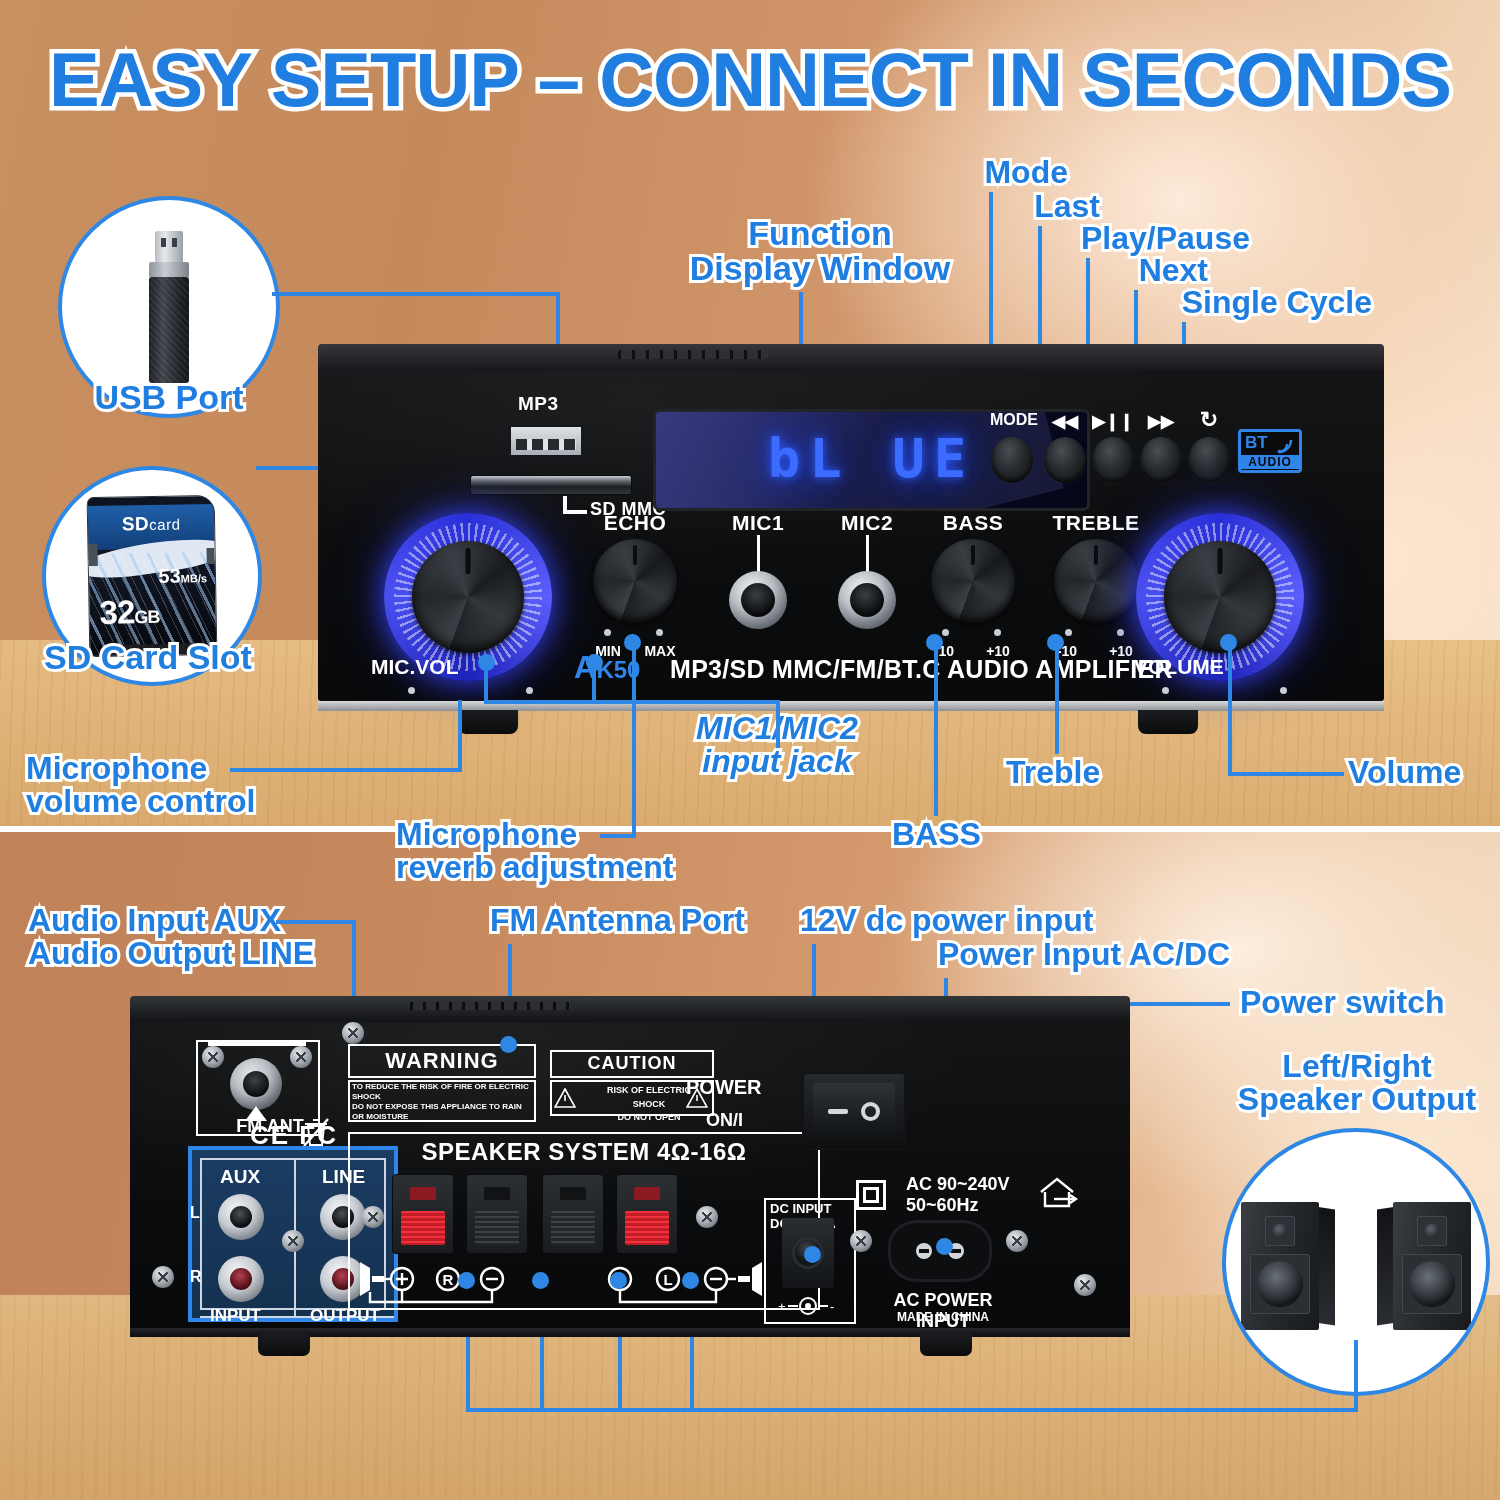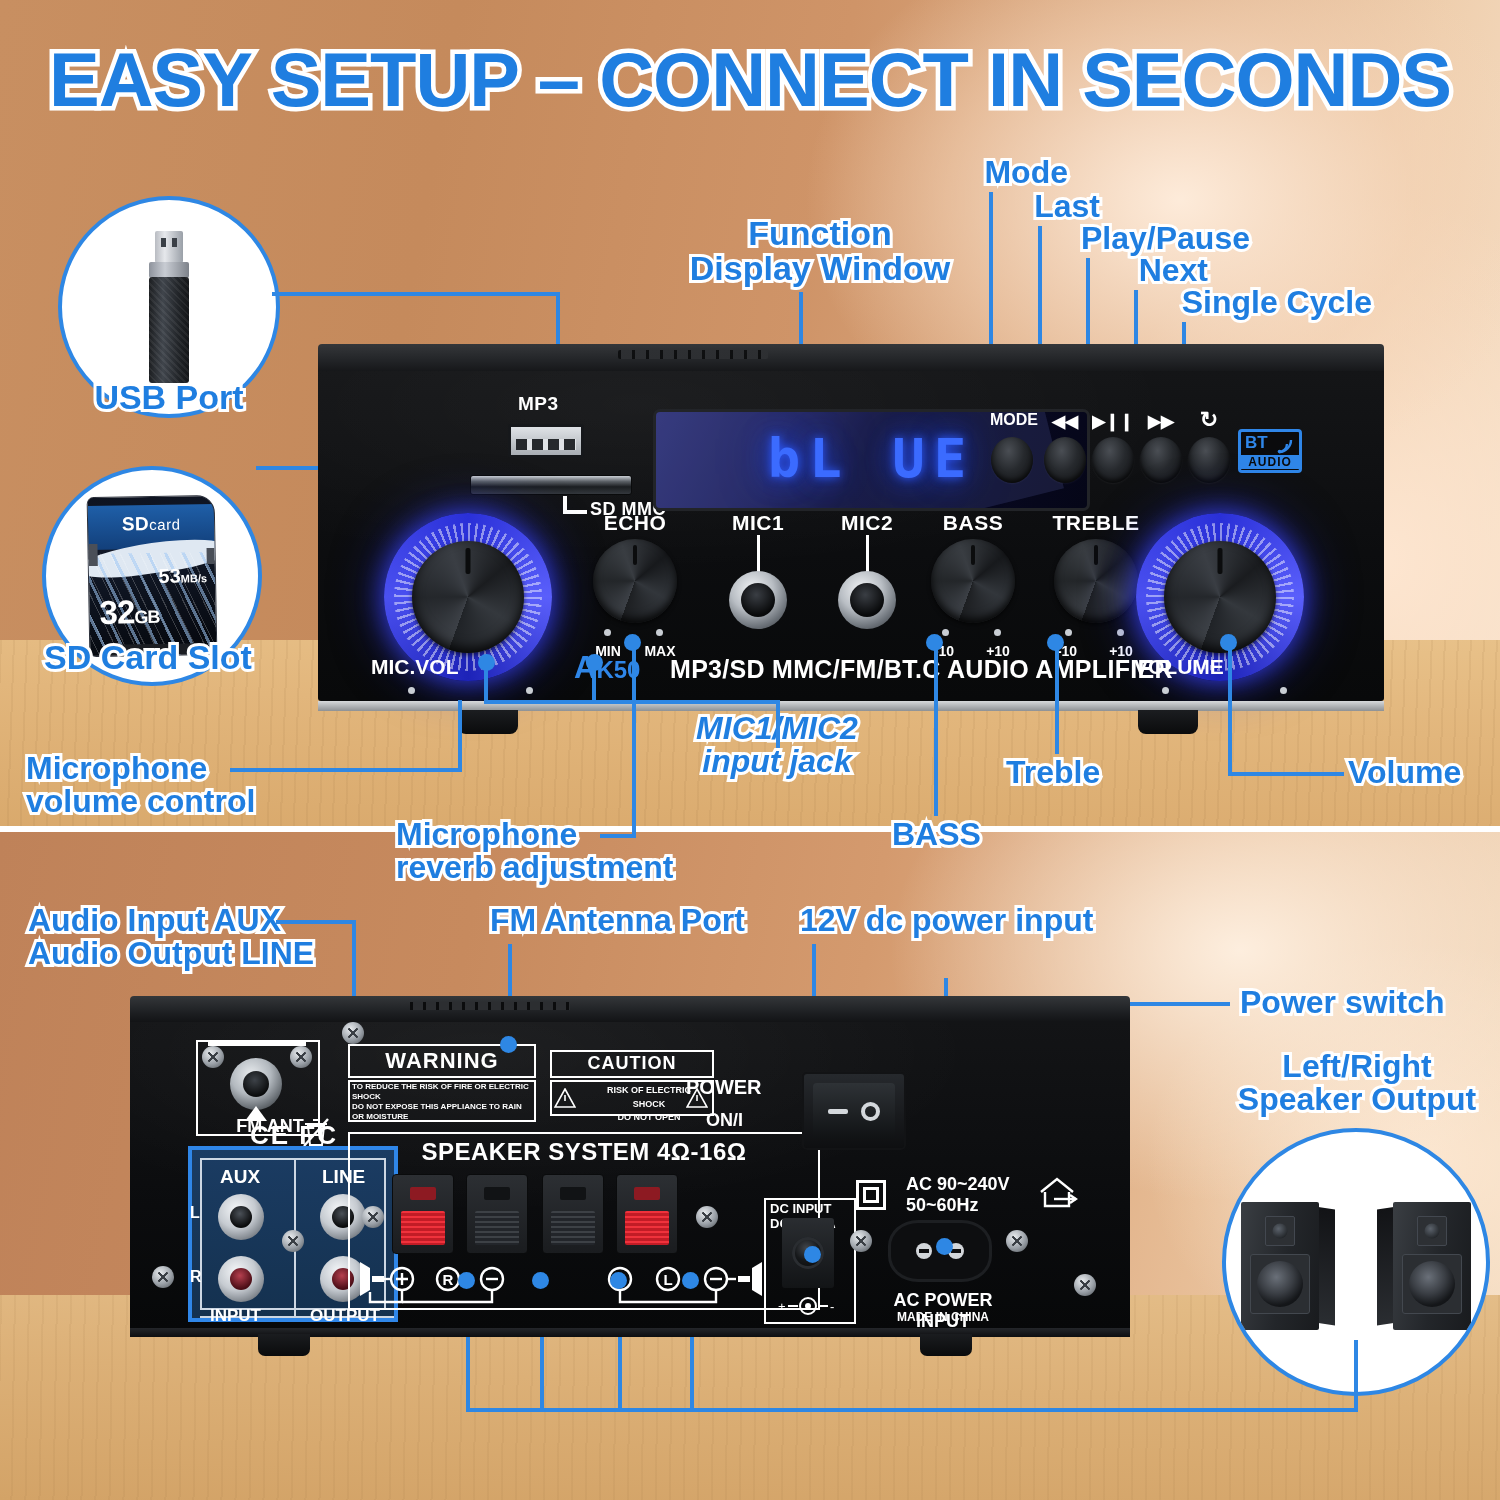--- a/index.html
+++ b/index.html
@@ -712,20 +712,21 @@
 Audio Output LINE</div>
   <div class="ln lnh" style="left:276px; top:920px; width:80px;"></div>
   <div class="ln lnv" style="left:352px; top:920px; height:196px;"></div>
 
   <div class="lbl sz32" style="left:490px; top:904px;">FM Antenna Port</div>
   <div class="ln lnv" style="left:508px; top:944px; height:100px;"></div>
 
   <div class="lbl sz32" style="left:800px; top:904px;">12V dc power input</div>
   <div class="ln lnv" style="left:812px; top:944px; height:310px;"></div>
 
+  <div class="lbl sz32" style="left:938px; top:938px;">Power Input AC/DC</div>
   <div class="ln lnv" style="left:944px; top:978px; height:268px;"></div>
 
   <div class="lbl sz32" style="left:1240px; top:986px;">Power switch</div>
   <div class="ln lnh" style="left:1032px; top:1002px; width:198px;"></div>
   <div class="ln lnv" style="left:1028px; top:1002px; height:66px;"></div>
   <div class="dot" style="left:1020px; top:1060px;"></div>
 
   <div class="lbl sz32 c" style="left:1214px; top:1050px; width:286px; white-space:pre-line;">Left/Right
 Speaker Output</div>
 

